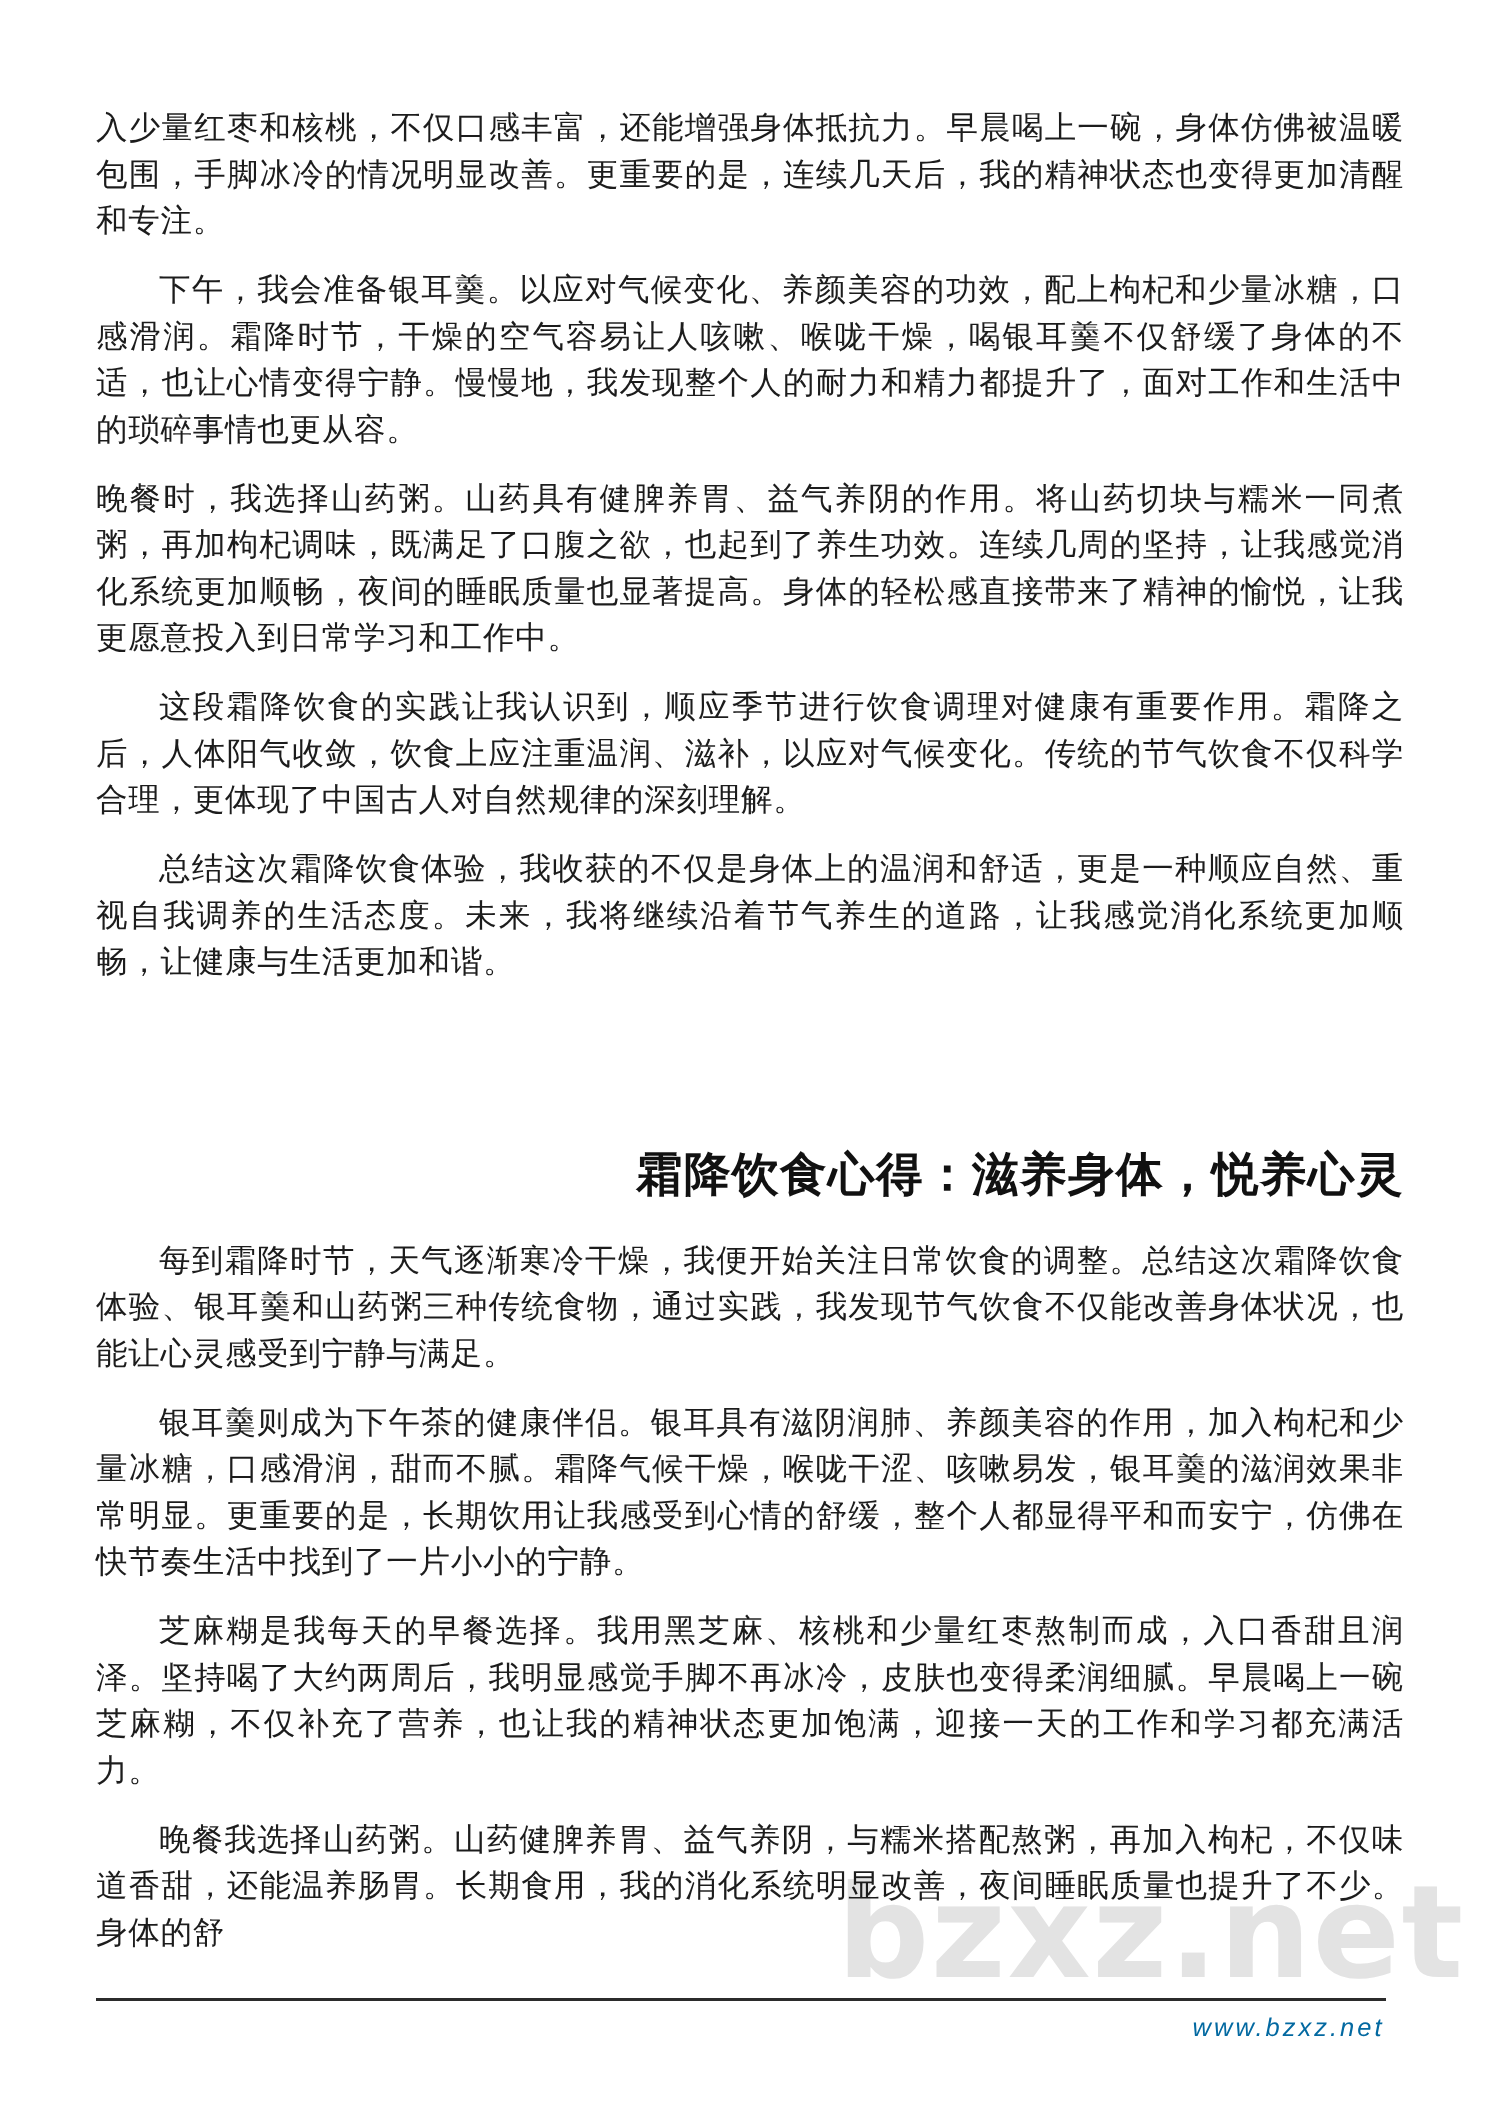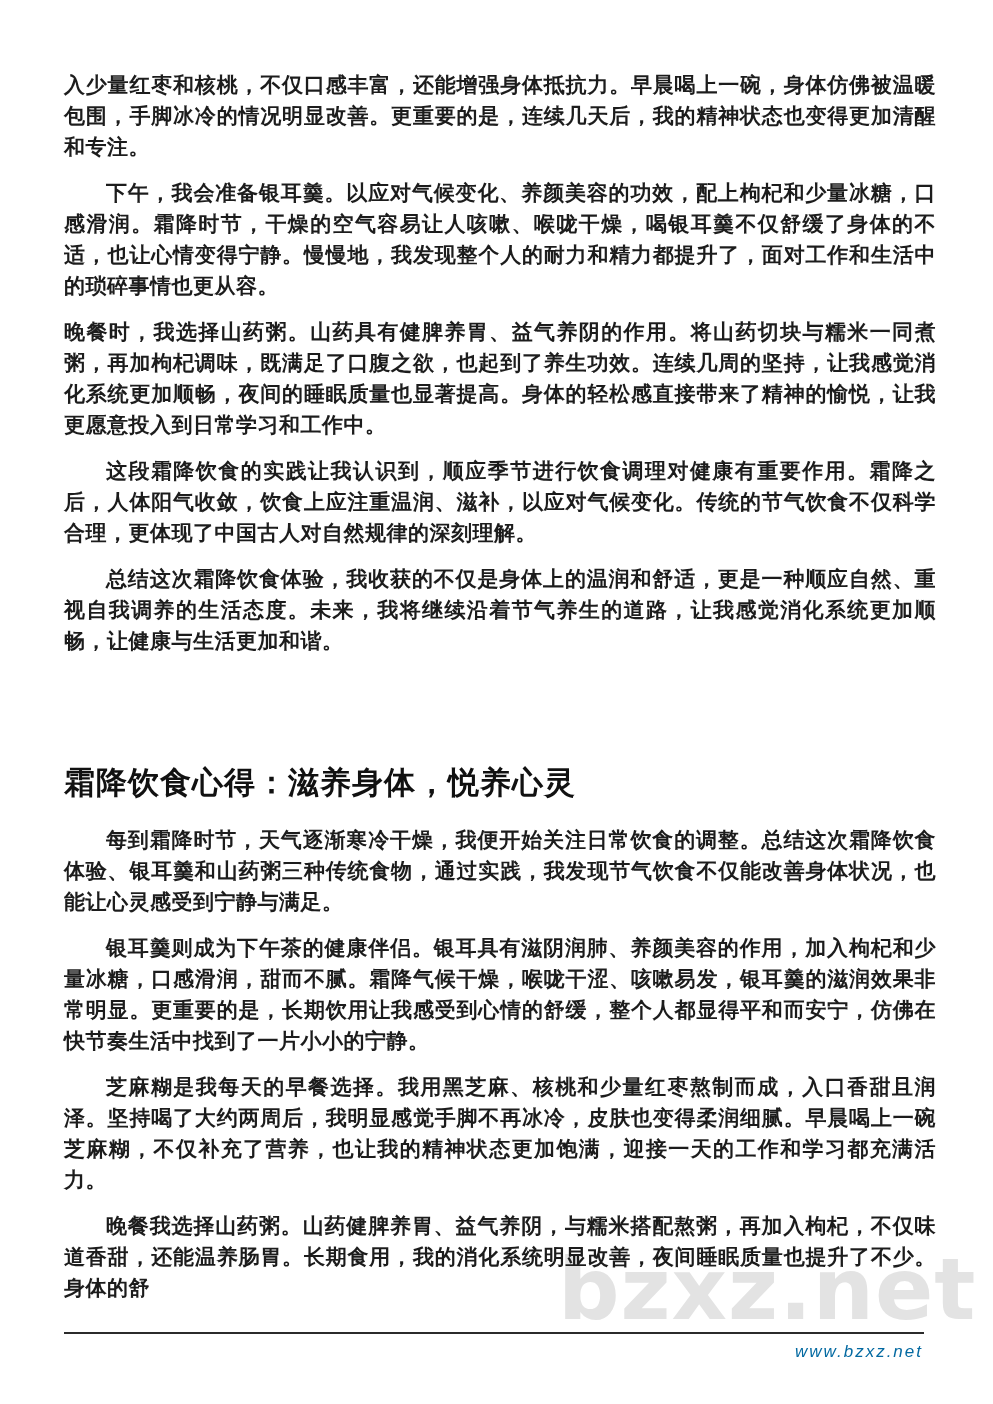--- a/index.html
+++ b/index.html
@@ -29,29 +29,28 @@
     left:64px; top:70px;
     width:872px;
     z-index:1;
   }
   .body-par {
     margin:0 0 15px 0;
     font-size:21px;
     line-height:31px;
     text-align:justify;
     letter-spacing:0.5px;
-    font-weight:bold;
   }
   .indent { text-indent:42px; }
   .section-title {
     margin:104px 0 20px 0;
     font-size:31px;
     line-height:44px;
     font-weight:bold;
-    text-align:left;
+    text-align:right;
     letter-spacing:1px;
     color:#111111;
   }
   .footer-line {
     position:absolute;
     left:64px; top:1332px;
     width:860px; height:0;
     border-top:2px solid #2b2b2b;
     z-index:2;
   }

